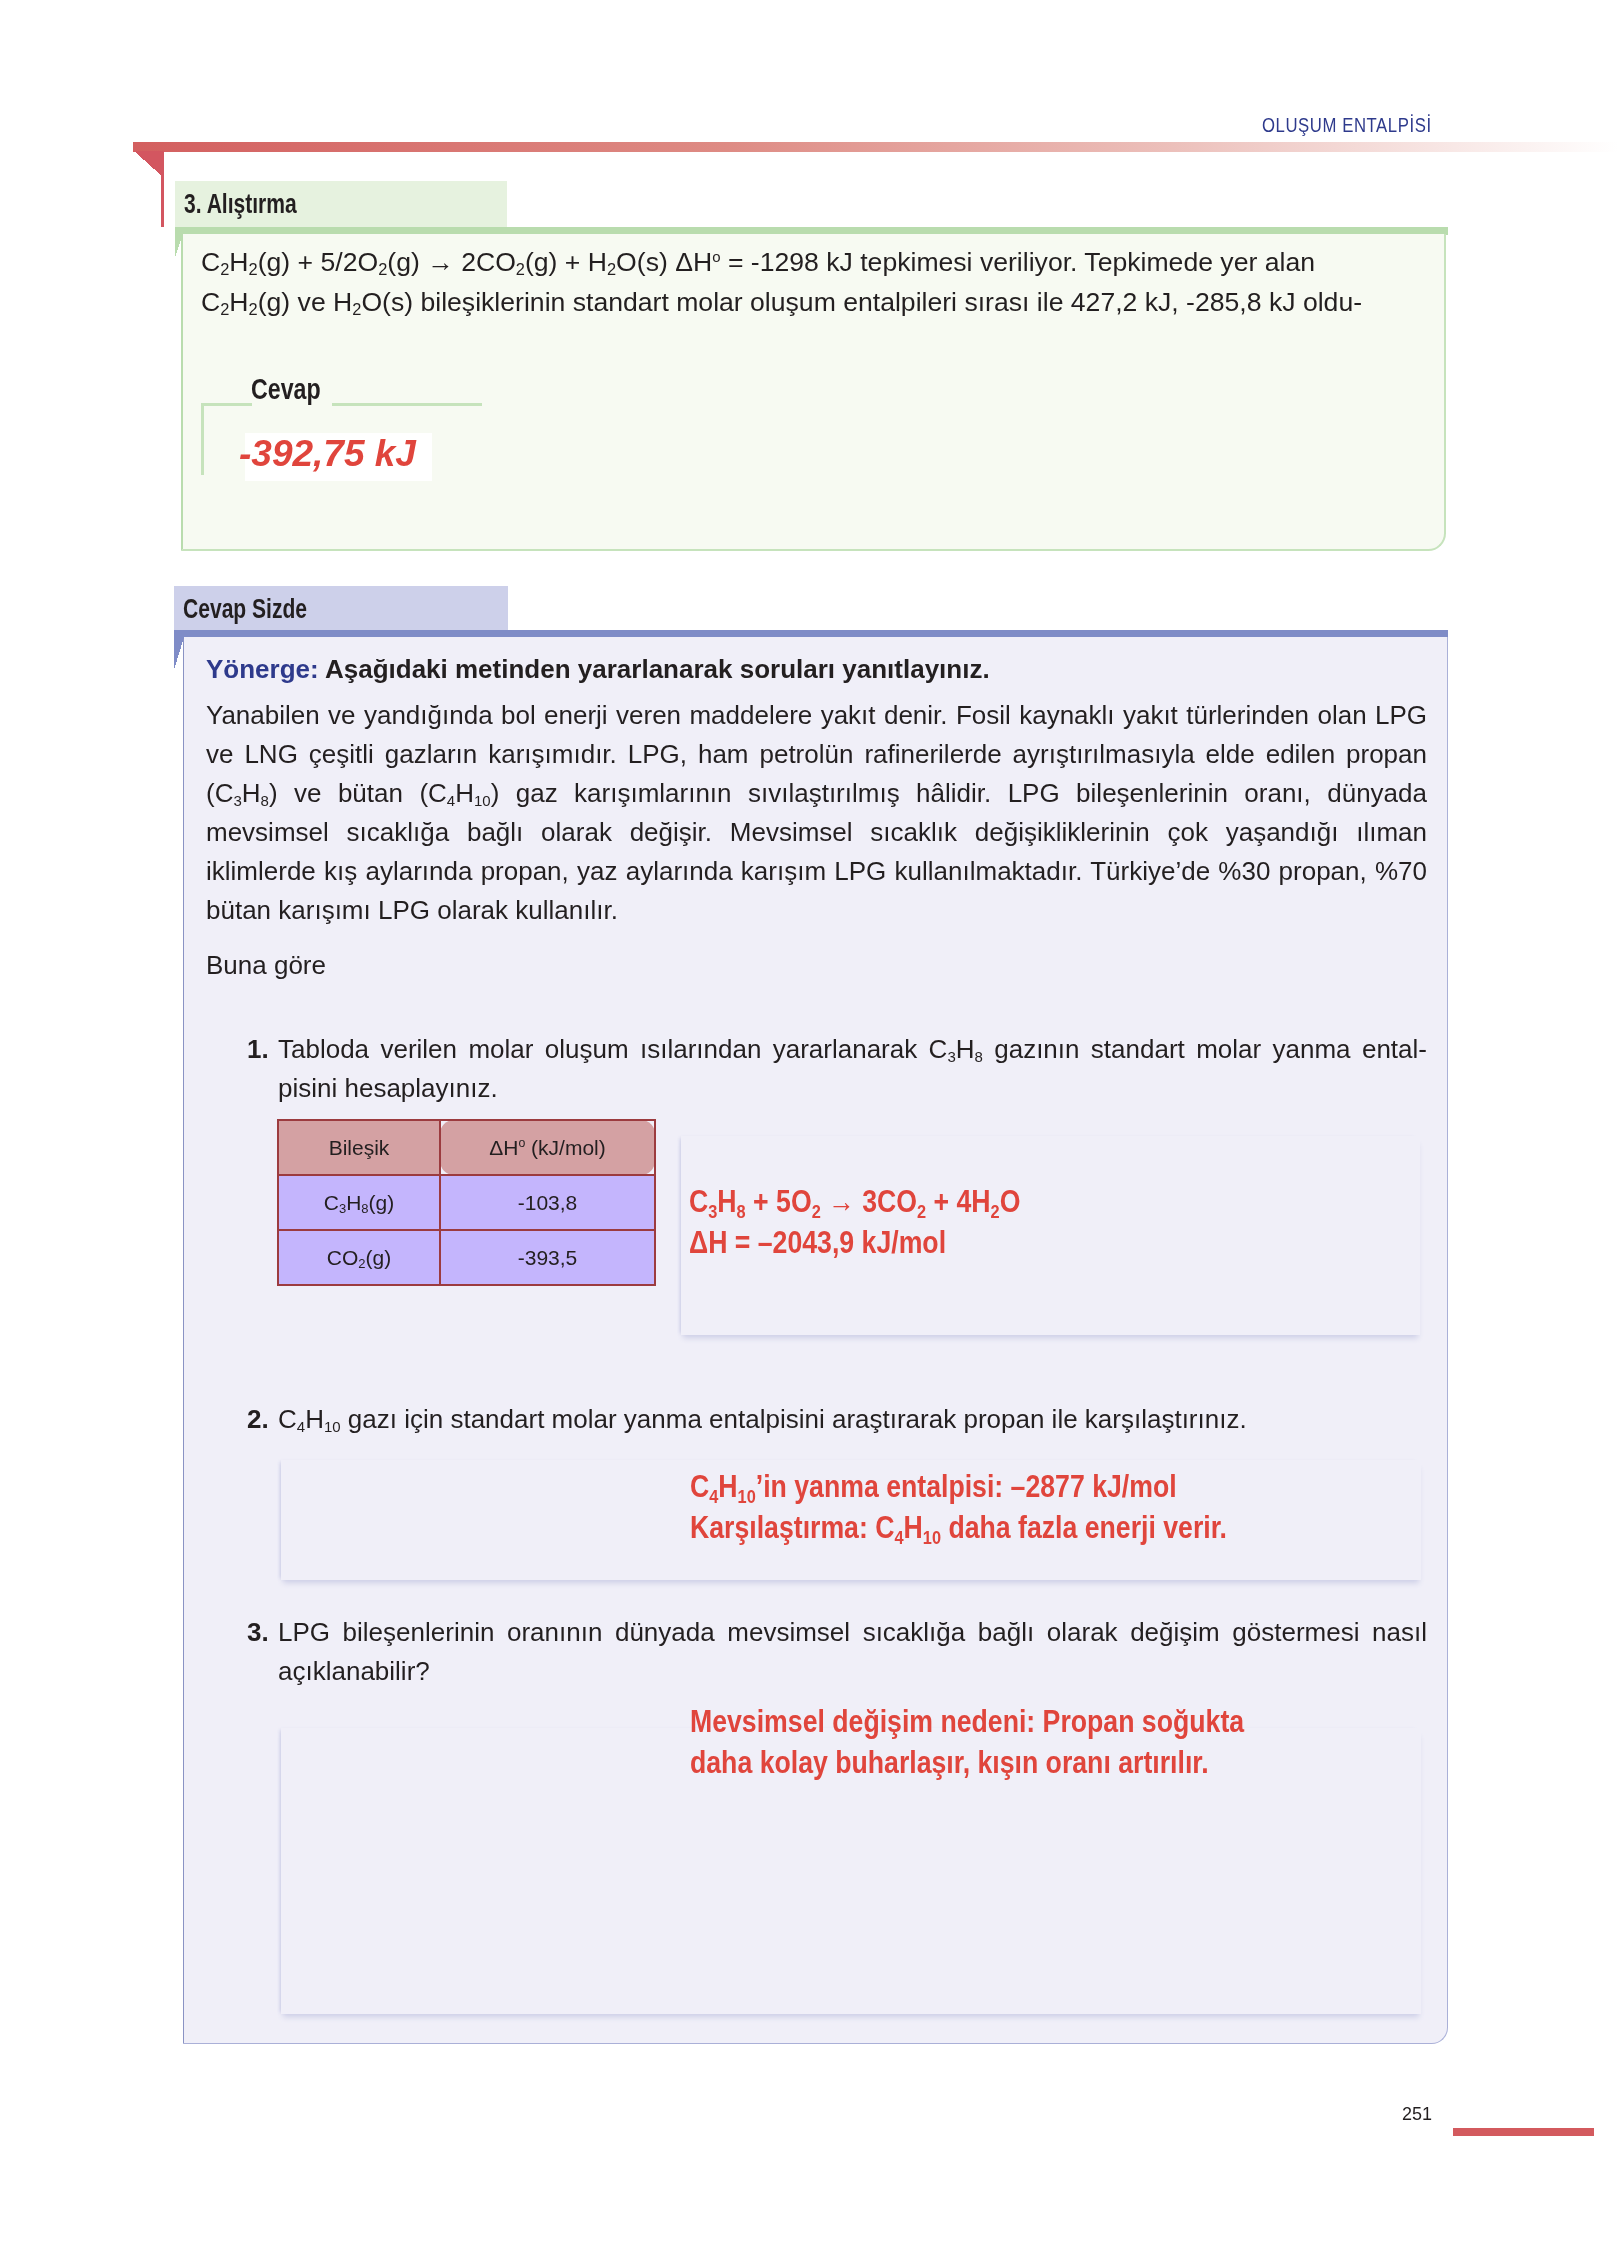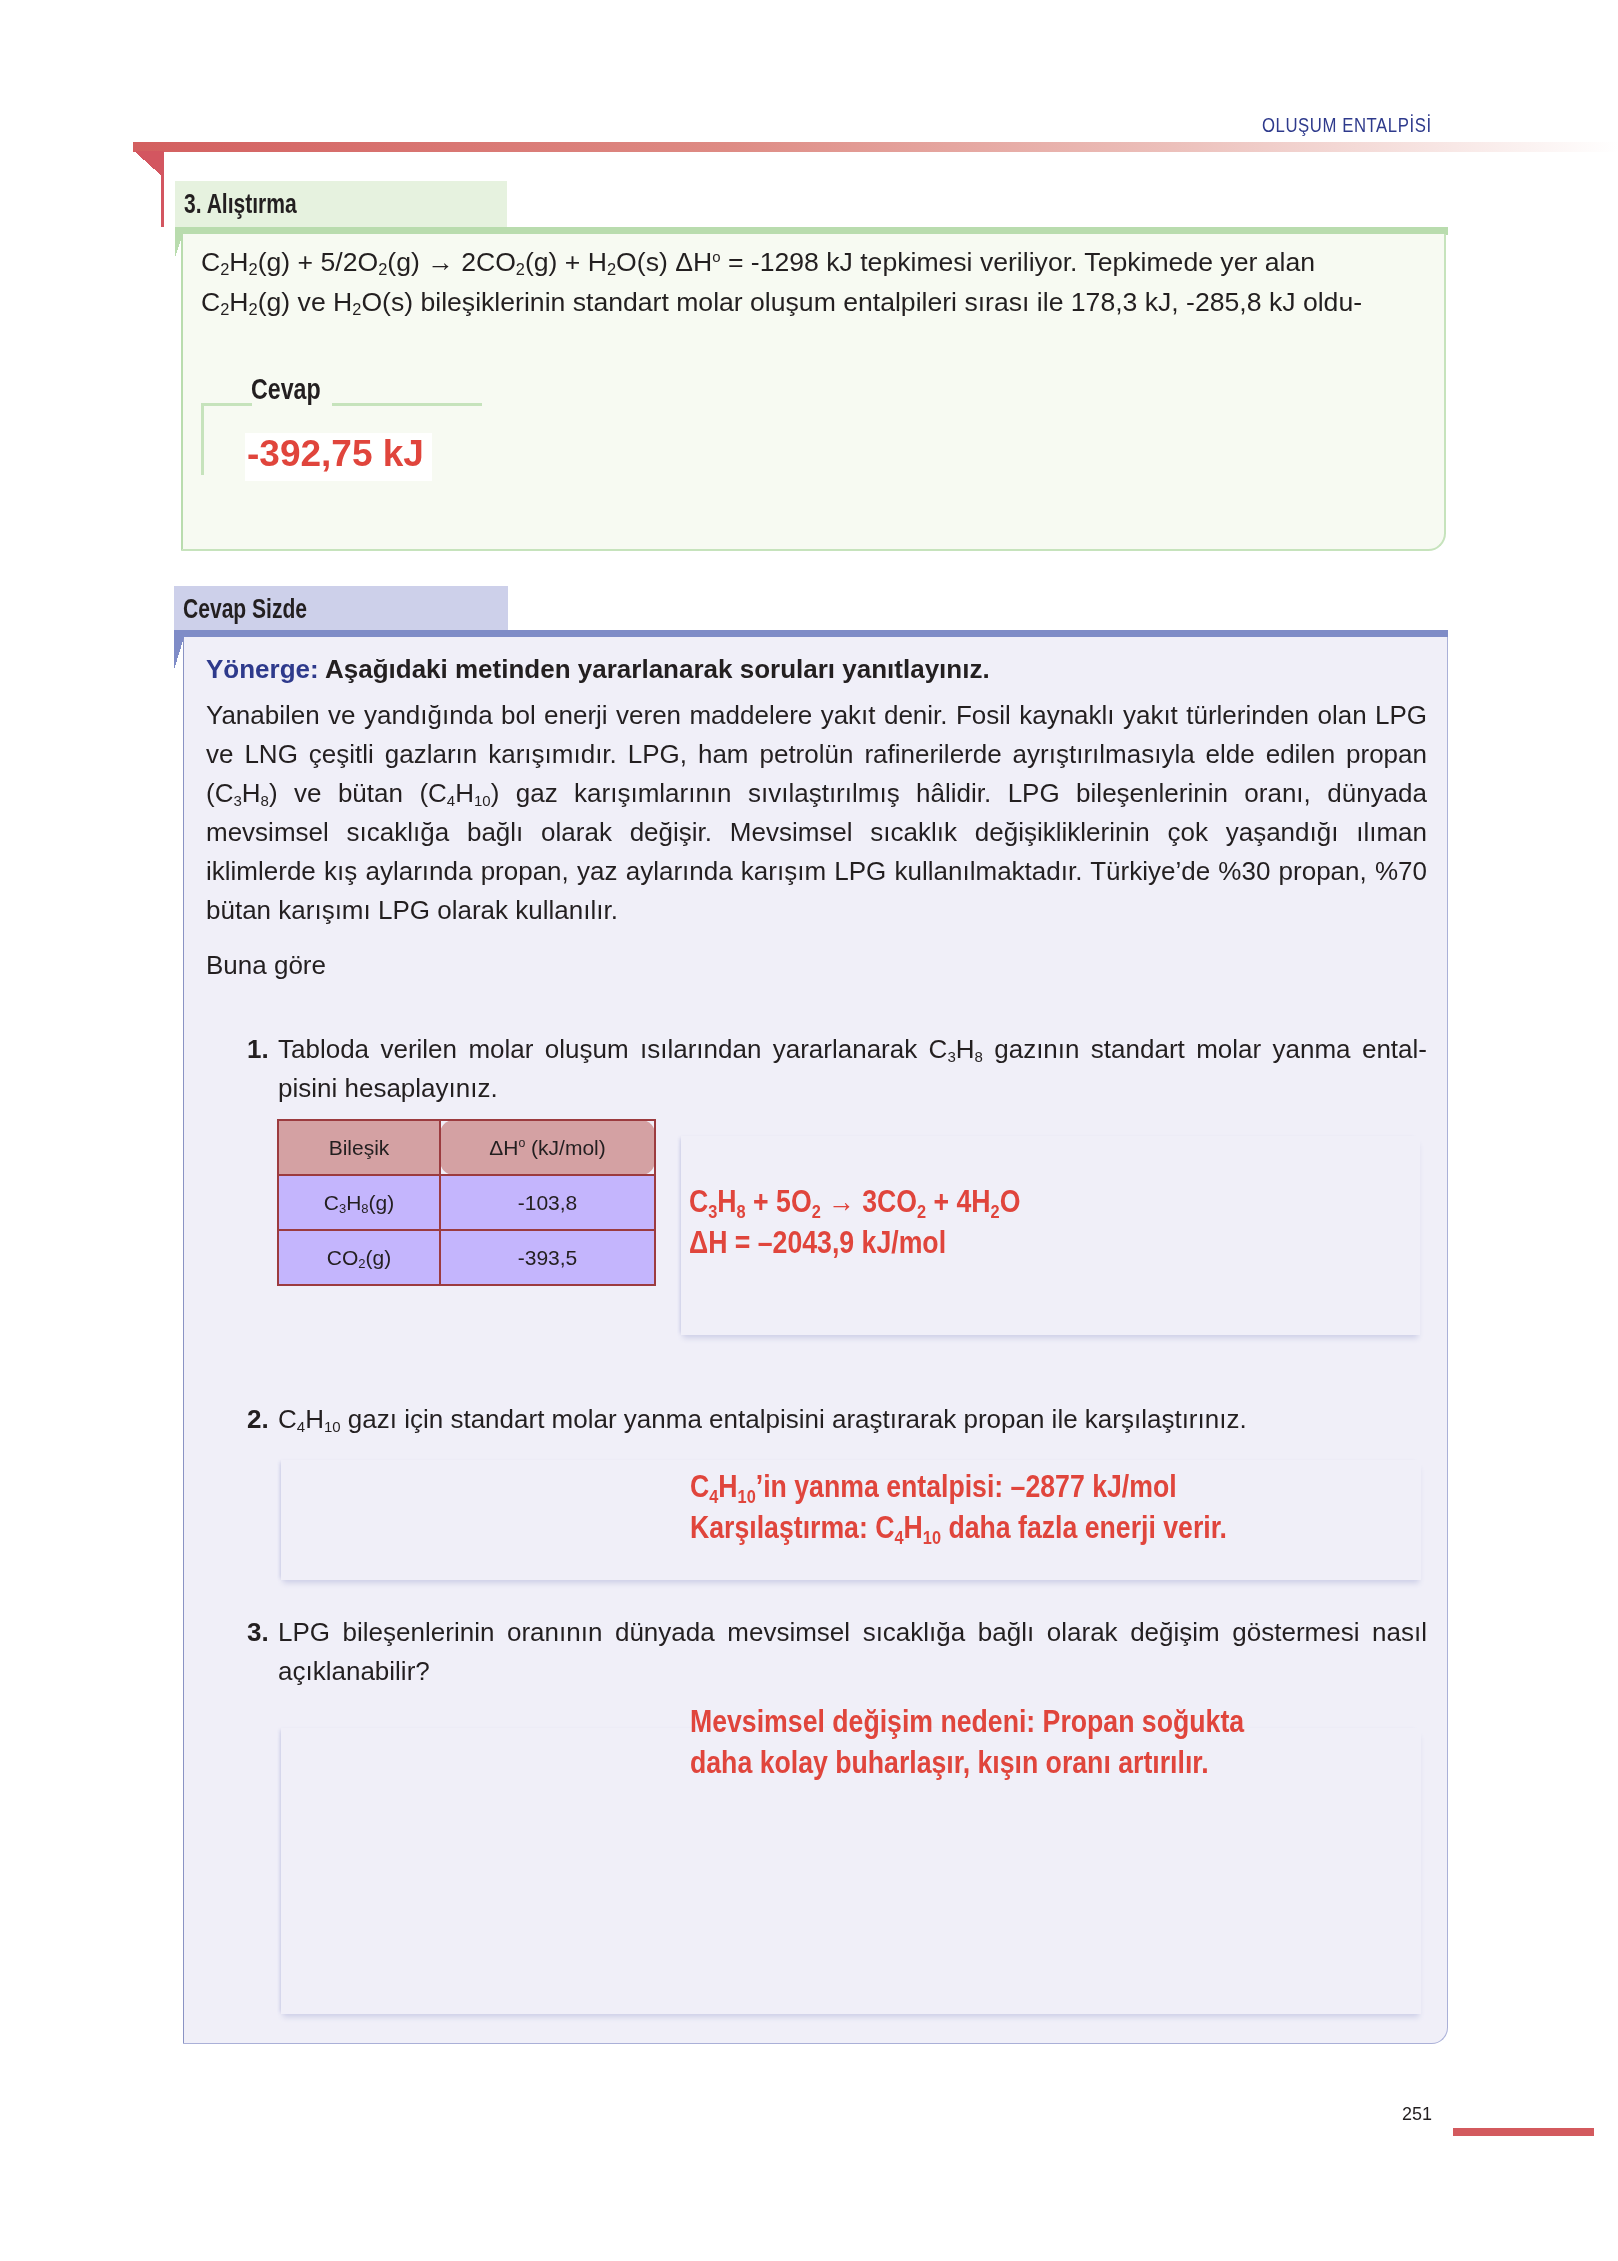--- a/index.html
+++ b/index.html
@@ -30,21 +30,21 @@
     background:linear-gradient(to bottom right,#b9dcae 50%,transparent 50%); }
   .ex-text { left:201px; top:242px; width:1223px; font-size:26.6px; line-height:40px; text-align:justify; }
   .ex-text sub { font-size:16.4px; vertical-align:-4.1px; line-height:0; }
   .ex-text sup { font-size:15px; vertical-align:9.5px; line-height:0; }
 
   .cevap-frame-top-l { left:201px; top:403px; width:51px; height:2.7px; background:#c6e3bc; }
   .cevap-frame-top-r { left:332px; top:403px; width:150px; height:2.7px; background:#c6e3bc; }
   .cevap-frame-left { left:201px; top:403px; width:2.7px; height:72px; background:#c6e3bc; }
   .cevap-label { left:251px; top:373px; font-size:29px; font-weight:bold; transform:scaleX(0.8); transform-origin:left; }
   .cevap-answer-bg { left:245px; top:433px; width:187px; height:48px; background:#ffffff; }
-  .cevap-answer { left:247px; top:433px; font-size:37px; font-weight:bold; color:#e0453c; }
+  .cevap-answer { left:239px; top:433px; font-size:37px; font-weight:bold; color:#e0453c;font-style:italic; }
 
   
   .cs-tab { left:174px; top:586px; width:334px; height:44px; background:#cdd0ea; }
   .cs-tab-label { left:183px; top:594px; font-size:27px; font-weight:bold; transform:scaleX(0.78); transform-origin:left; }
   .cs-line { left:174px; top:630px; width:1274px; height:7.5px; background:#7f8cc7; }
   .cs-box { left:183px; top:637px; width:1265px; height:1407px; background:#f0eff8;
     border-left:1.4px solid #8a93c4; border-right:1.4px solid #aab0d8; border-bottom:1.4px solid #aab0d8;
     border-bottom-right-radius:16.4px; box-sizing:border-box; }
   .cs-wedge { left:174px; top:637px; width:9.5px; height:33px;
     background:linear-gradient(to bottom right,#7f8cc7 50%,transparent 50%); }
@@ -95,21 +95,21 @@
 <div class="abs header-stem"></div>
 
 <div class="abs ex-tab"></div>
 <div class="abs ex-tab-label">3. Alıştırma</div>
 <div class="abs ex-line"></div>
 <div class="abs ex-box"></div>
 <div class="abs ex-wedge"></div>
 
 <div class="abs ex-text">
   <div><span>C</span><sub>2</sub><span>H</span><sub>2</sub><span>(g) + 5/2O</span><sub>2</sub><span>(g) → 2CO</span><sub>2</sub><span>(g) + H</span><sub>2</sub><span>O(s) ΔH</span><sup>o</sup><span> = -1298 kJ tepkimesi veriliyor. Tepkimede yer alan</span></div>
-  <div><span>C</span><sub>2</sub><span>H</span><sub>2</sub><span>(g) ve H</span><sub>2</sub><span>O(s) bileşiklerinin standart molar oluşum entalpileri sırası ile 178,3 kJ, -285,8 kJ oldu-</span></div>
+  <div><span>C</span><sub>2</sub><span>H</span><sub>2</sub><span>(g) ve H</span><sub>2</sub><span>O(s) bileşiklerinin standart molar oluşum entalpileri sırası ile 427,2 kJ, -285,8 kJ oldu-</span></div>
 </div>
 
 <div class="abs cevap-frame-top-l"></div>
 <div class="abs cevap-frame-top-r"></div>
 <div class="abs cevap-frame-left"></div>
 <div class="abs cevap-label">Cevap</div>
 <div class="abs cevap-answer-bg"></div>
 <div class="abs cevap-answer">-392,75 kJ</div>
 
 <div class="abs cs-tab"></div>

